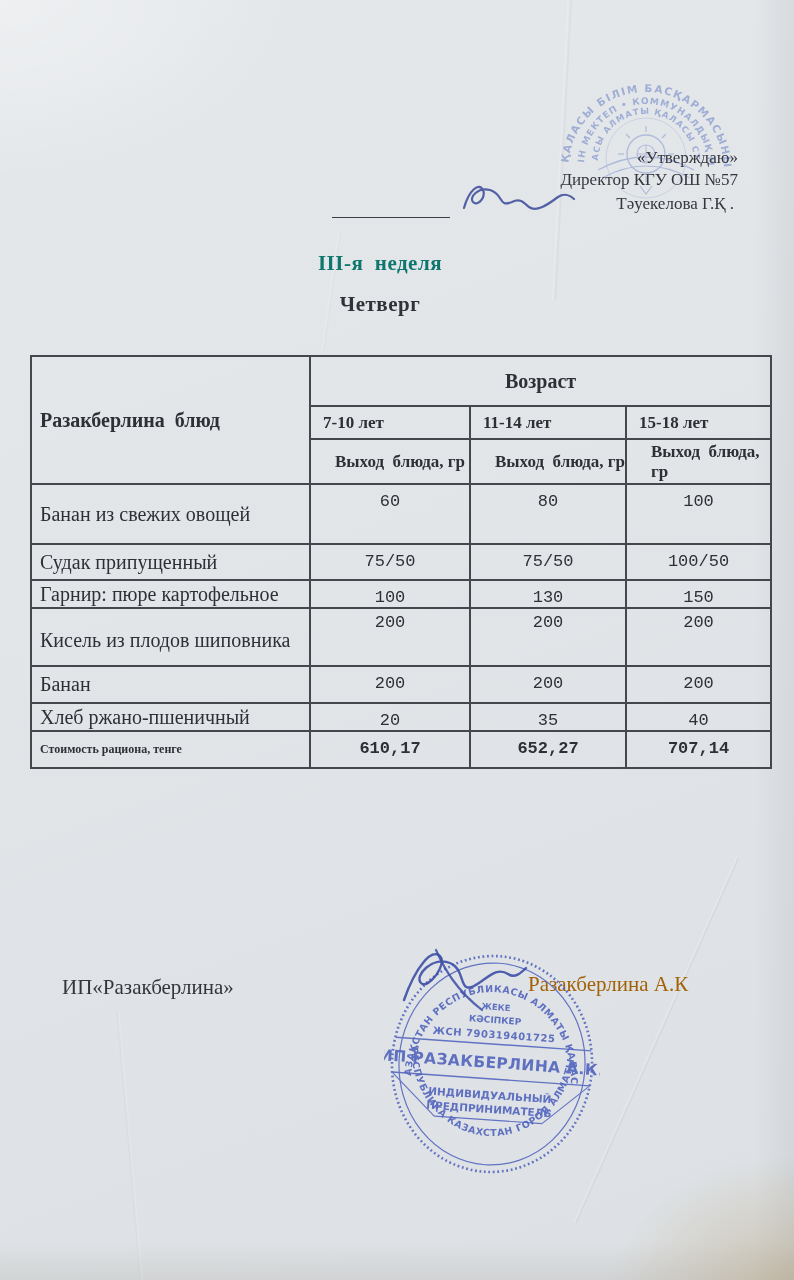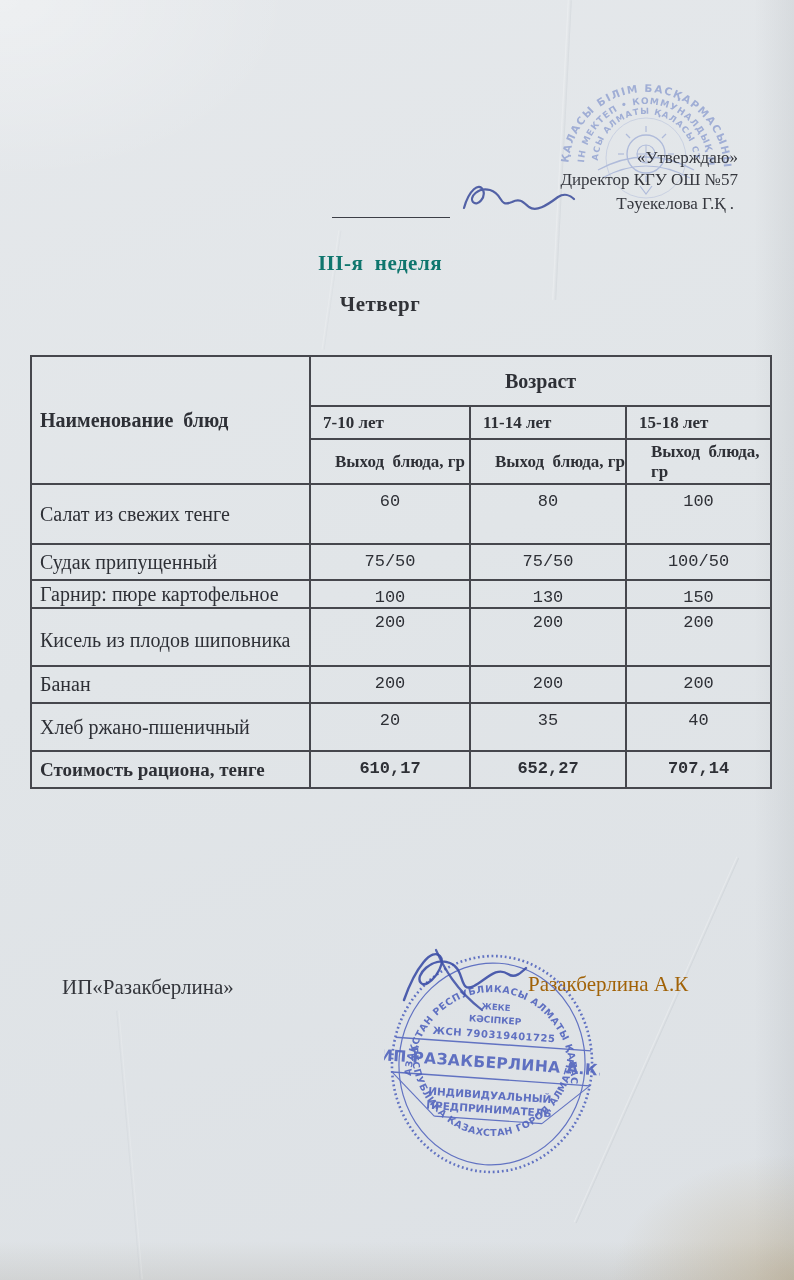--- a/index.html
+++ b/index.html
@@ -54,25 +54,25 @@
   .menu-table .name-h{font-size:20px;font-weight:bold;padding-left:8px;
     vertical-align:middle;white-space:pre-wrap;}
   .menu-table .age-h{font-size:20px;font-weight:bold;text-align:center;vertical-align:middle;}
   .menu-table .age-g{font-size:17px;font-weight:bold;padding-left:12px;vertical-align:middle;}
   .menu-table .out-l{font-size:17px;font-weight:bold;padding-left:24px;
     vertical-align:middle;white-space:pre-wrap;}
   .menu-table .n{font-size:20px;padding-left:8px;vertical-align:middle;}
   .menu-table .v{font-size:17px;text-align:center;vertical-align:top;padding-top:7px;font-family:Liberation Mono, monospace;}
   .menu-table tr.top-row .n{vertical-align:top;padding-top:20px;}
   .menu-table tr.top-row .v{padding-top:4px;}
-  .menu-table tr.total .n{font-weight:bold;font-size:19px;}
+  .menu-table tr.total .n{font-weight:bold;font-size:12px;}
   .menu-table tr.total .v{font-weight:bold;}
   .rh-h1{height:50px;} .rh-h2{height:33px;} .rh-h3{height:45px;}
   .rh-1{height:60px;} .rh-2{height:36px;} .rh-3{height:26px;}
-  .rh-4{height:58px;} .rh-5{height:37px;} .rh-6{height:48px;} .rh-7{height:37px;}
+  .rh-4{height:58px;} .rh-5{height:37px;} .rh-6{height:28px;} .rh-7{height:37px;}
 
   
   .company{left:62px;top:975px;font-size:21px;color:#33353b;}
   .signatory{left:528px;top:972px;font-size:21px;color:#a16207;}
   .ip-seal{left:384px;top:948px;width:216px;height:232px;
     transform:rotate(4deg);z-index:3;}
   .sig-entrepreneur{position:absolute;left:396px;top:944px;z-index:4;}
 
   .seal-sans{font-family:"DejaVu Sans", sans-serif;}
 </style>
@@ -138,35 +138,35 @@
 
 <table class="menu-table">
   <colgroup>
     <col style="width:279px">
       <col style="width:160px">
       <col style="width:156px">
       <col style="width:145px">
   </colgroup>
   <tbody>
       <tr class="rh-h1">
-    <td class="name-h" rowspan="3">Наименование  блюд</td>
+    <td class="name-h" rowspan="3">Разакберлина  блюд</td>
     <td class="age-h" colspan="3">Возраст</td>
   </tr>
   <tr class="rh-h2">
     <td class="age-g">7-10 лет</td>
     <td class="age-g">11-14 лет</td>
     <td class="age-g">15-18 лет</td>
   </tr>
   <tr class="rh-h3">
     <td class="out-l">Выход  блюда, гр</td>
     <td class="out-l">Выход  блюда, гр</td>
     <td class="out-l">Выход  блюда, гр</td>
   </tr>
   <tr class="rh-1">
-    <td class="n">Салат из свежих тенге</td>
+    <td class="n">Банан из свежих овощей</td>
     <td class="v">60</td>
     <td class="v">80</td>
     <td class="v">100</td>
   </tr>
   <tr class="rh-2">
     <td class="n">Судак припущенный</td>
     <td class="v">75/50</td>
     <td class="v">75/50</td>
     <td class="v">100/50</td>
   </tr>

